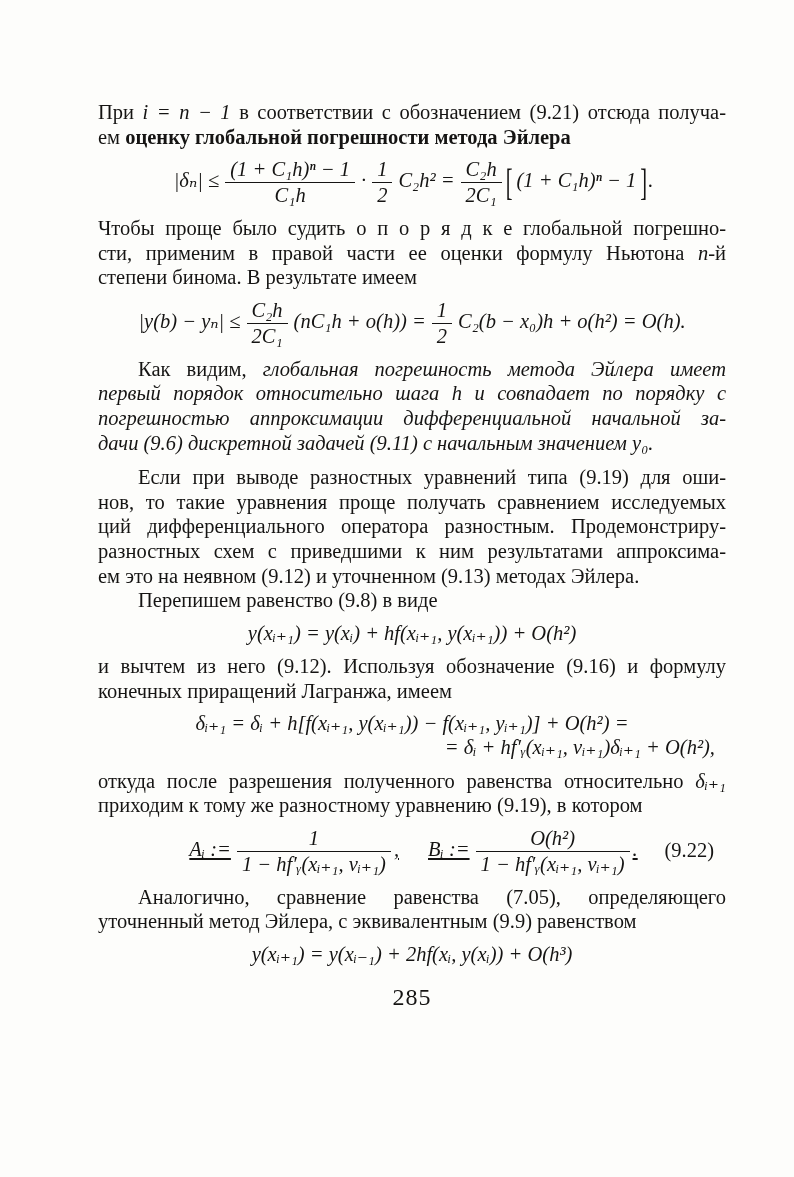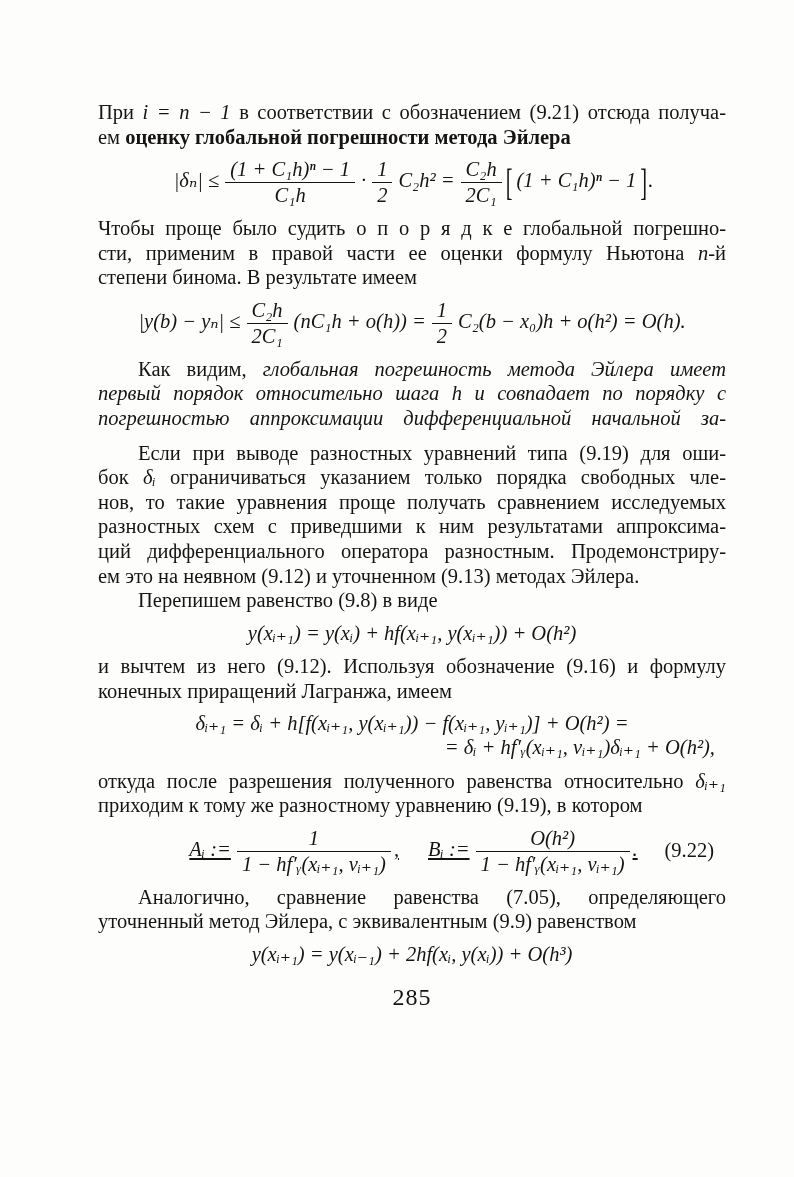--- a/index.html
+++ b/index.html
@@ -84,30 +84,30 @@
     </p>
 
     <div class="eq">
       <span class="tok">|y(b) − yₙ| ≤</span><span class="frac"><span class="num">C₂h</span><span class="den">2C₁</span></span><span class="tok">(nC₁h + o(h)) =</span><span class="frac"><span class="num">1</span><span class="den">2</span></span><span class="tok">C₂(b − x₀)h + o(h²) = O(h).</span>
     </div>
 
     <p class="par">
       <span class="line jl indent"><span>Как видим, </span><span class="it">глобальная погрешность метода Эйлера имеет</span></span>
       <span class="line jl it"><span>первый порядок относительно шага h и совпадает по порядку с</span></span>
       <span class="line jl it"><span>погрешностью аппроксимации дифференциальной начальной за-</span></span>
+      <span class="line ll it"><span>дачи (9.6) дискретной задачей (9.11) с начальным значением y₀.</span></span>
     </p>
 
     <div class="gap-sm"></div>
 
     <p class="par">
       <span class="line jl indent"><span>Если при выводе разностных уравнений типа (9.19) для оши-</span></span>
-      <span class="line jl"><span>бок </span><span class="mi">δᵢ</span><span> ограничиваться указанием только порядка свободных чле-</span></span>
       <span class="line jl"><span>нов, то такие уравнения проще получать сравнением исследуемых</span></span>
+      <span class="line jl"><span>ций дифференциального оператора разностным. Продемонстриру-</span></span>
       <span class="line jl"><span>разностных схем с приведшими к ним результатами аппроксима-</span></span>
-      <span class="line jl"><span>ций дифференциального оператора разностным. Продемонстриру-</span></span>
       <span class="line ll"><span>ем это на неявном (9.12) и уточненном (9.13) методах Эйлера.</span></span>
     </p>
 
     <p class="par">
       <span class="line ll indent"><span>Перепишем равенство (9.8) в виде</span></span>
     </p>
 
     <div class="eq">
       <span class="tok">y(xᵢ₊₁) = y(xᵢ) + hf(xᵢ₊₁, y(xᵢ₊₁)) + O(h²)</span>
     </div>

